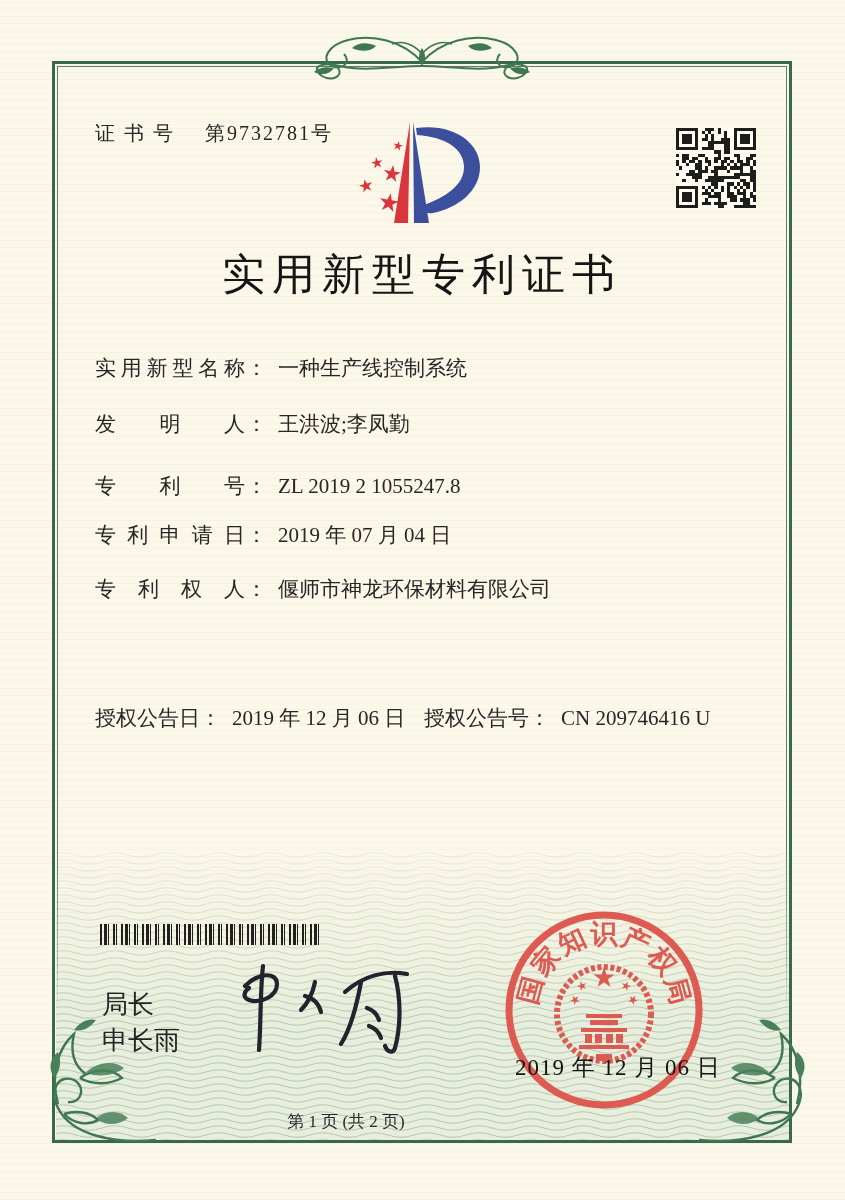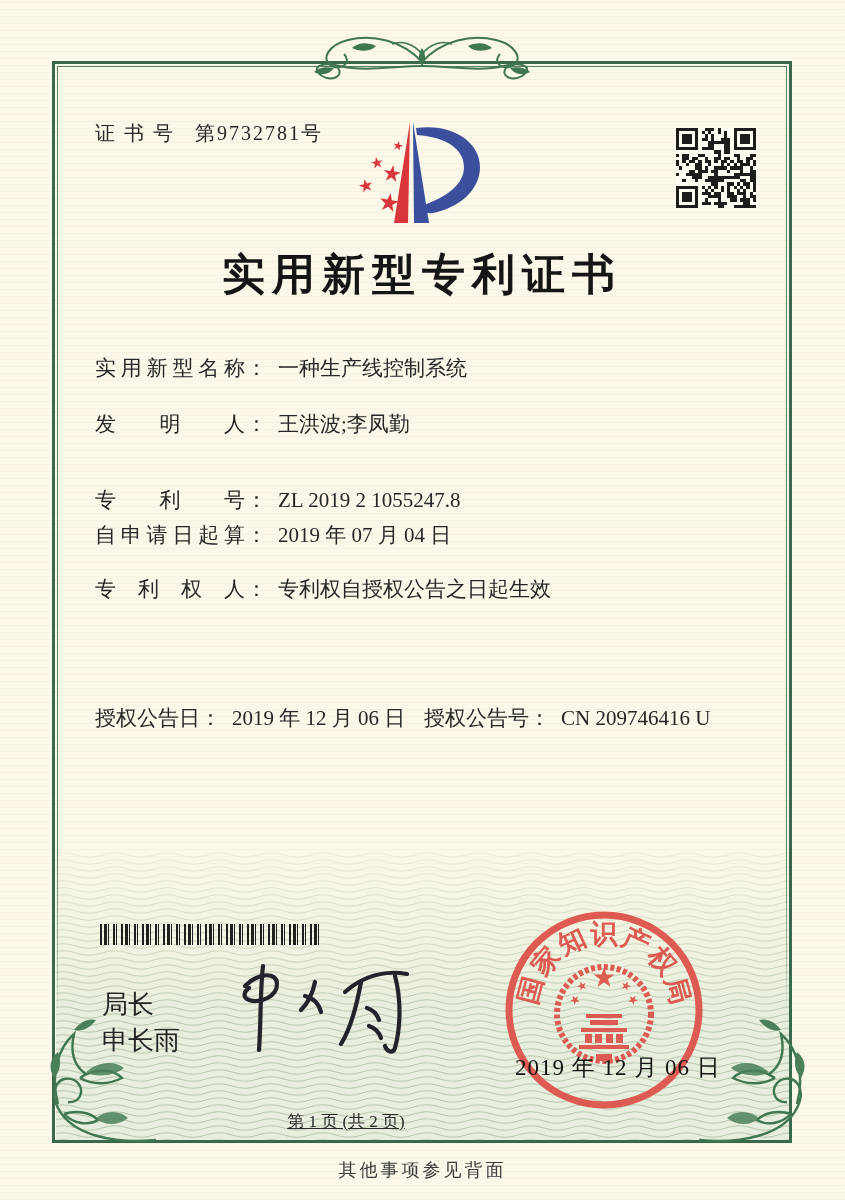--- a/index.html
+++ b/index.html
@@ -25,26 +25,26 @@
   .band{
     position:absolute;left:56px;top:852px;width:733px;height:288px;
     background:linear-gradient(180deg, rgba(231,238,219,0) 0px, rgba(231,238,219,0.55) 110px, #e7eedd 160px);
     overflow:hidden;
   }
   .band svg{position:absolute;left:0;top:0;}
   .cert-no{
     position:absolute;left:95px;top:120px;font-size:20px;color:#262626;
   }
   .cert-no .sp{letter-spacing:9px;}
-  .cert-no .num{letter-spacing:2px;margin-left:8px;}
+  .cert-no .num{letter-spacing:2px;margin-left:18px;}
   .logo{position:absolute;left:346px;top:116px;}
   .qr{position:absolute;left:676px;top:128px;}
   .title{
     position:absolute;left:52px;top:246px;width:740px;
-    text-align:center;font-size:43px;font-weight:700;letter-spacing:7px;color:#151515;
+    text-align:center;font-size:43px;font-weight:400;letter-spacing:7px;color:#151515;
   }
   .field{position:absolute;left:95px;font-size:21px;color:#262626;white-space:nowrap;}
   .flabel{display:inline-block;width:150px;text-align:justify;text-align-last:justify;vertical-align:bottom;}
   .colon{margin-left:1px;}
   .fvalue{margin-left:11px;}
   .grant{position:absolute;left:95px;top:704px;font-size:21px;color:#262626;white-space:nowrap;}
   .grant .pair2{position:absolute;left:329px;top:0;}
   .body-text{
     position:absolute;left:95px;top:711px;width:662px;
     font-size:19px;line-height:34px;text-align:justify;color:#2d2d2d;
@@ -57,21 +57,21 @@
       #20201e 4px 7px, transparent 7px 8px,
       #20201e 8px 9px, transparent 9px 13px,
       #20201e 13px 15px, transparent 15px 16px,
       #20201e 16px 17px, transparent 17px 21px);
   }
   .signer{position:absolute;left:102px;top:986px;font-family:"Liberation Sans","DejaVu Sans",sans-serif;
     font-size:26px;color:#242424;line-height:36px;}
   .signature{position:absolute;left:233px;top:952px;}
   .seal{position:absolute;left:502px;top:908px;}
   .seal-date{position:absolute;left:515px;top:1052px;font-size:23px;color:#141414;letter-spacing:1px;white-space:nowrap;}
-  .page-info{position:absolute;left:52px;top:1110px;width:588px;text-align:center;font-size:17px;color:#2a2a2a;text-decoration:underline;}
+  .page-info{position:absolute;left:52px;top:1110px;width:588px;text-align:center;font-size:17px;color:#2a2a2a;}
   .back-note{position:absolute;left:0;top:1158px;width:845px;text-align:center;font-size:18px;color:#3a3a3a;letter-spacing:3px;}
   .ornament-top{position:absolute;left:272px;top:10px;}
   .corner{position:absolute;}
   .corner.bl{left:28px;top:1018px;}
   .corner.br{left:697px;top:1018px;transform:scaleX(-1);}
 </style>
 </head>
 <body>
 
 <div class="page">
@@ -428,28 +428,28 @@
     </svg>
 
   <div class="title">实用新型专利证书</div>
 
   <div class="field" style="top:354px">
     <span class="flabel">实用新型名称</span><span class="colon">：</span><span class="fvalue">一种生产线控制系统</span>
   </div>
   <div class="field" style="top:410px">
     <span class="flabel">发明人</span><span class="colon">：</span><span class="fvalue">王洪波;李凤勤</span>
   </div>
-  <div class="field" style="top:486px">
+  <div class="field" style="top:472px">
     <span class="flabel">专利号</span><span class="colon">：</span><span class="fvalue">ZL 2019 2 1055247.8</span>
   </div>
   <div class="field" style="top:521px">
-    <span class="flabel">自申请日起算</span><span class="colon">：</span><span class="fvalue">2019 年 07 月 04 日</span>
+    <span class="flabel">专利申请日</span><span class="colon">：</span><span class="fvalue">2019 年 07 月 04 日</span>
   </div>
   <div class="field" style="top:575px">
-    <span class="flabel">专利权人</span><span class="colon">：</span><span class="fvalue">专利权自授权公告之日起生效</span>
+    <span class="flabel">专利权人</span><span class="colon">：</span><span class="fvalue">偃师市神龙环保材料有限公司</span>
   </div>
 
   <div class="grant">
     <span>授权公告日</span><span>：</span><span class="fvalue">2019 年 12 月 06 日</span>
     <span class="pair2">
       <span>授权公告号</span><span>：</span><span class="fvalue">CN 209746416 U</span>
     </span>
   </div>
 
   <div class="body-text">
@@ -503,15 +503,14 @@
           <text x="0" y="9" transform="translate(102.0,26.0) rotate(0.0)">识</text>
           <text x="0" y="9" transform="translate(134.1,33.1) rotate(25.0)">产</text>
           <text x="0" y="9" transform="translate(160.2,53.1) rotate(50.0)">权</text>
           <text x="0" y="9" transform="translate(175.4,82.3) rotate(75.0)">局</text>
         </g>
     </g>
   </svg>
   <div class="seal-date">2019 年 12 月 06 日</div>
 
   <div class="page-info">第 1 页 (共 2 页)</div>
-  <div class="back-note">其他事项参见背面</div>
 
 </div>
 
 </body></html>

